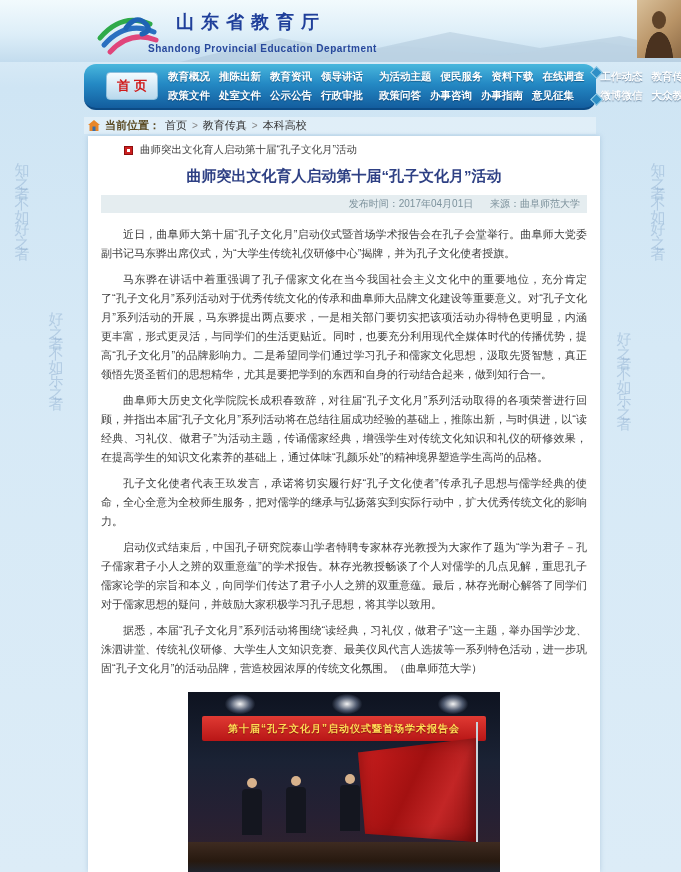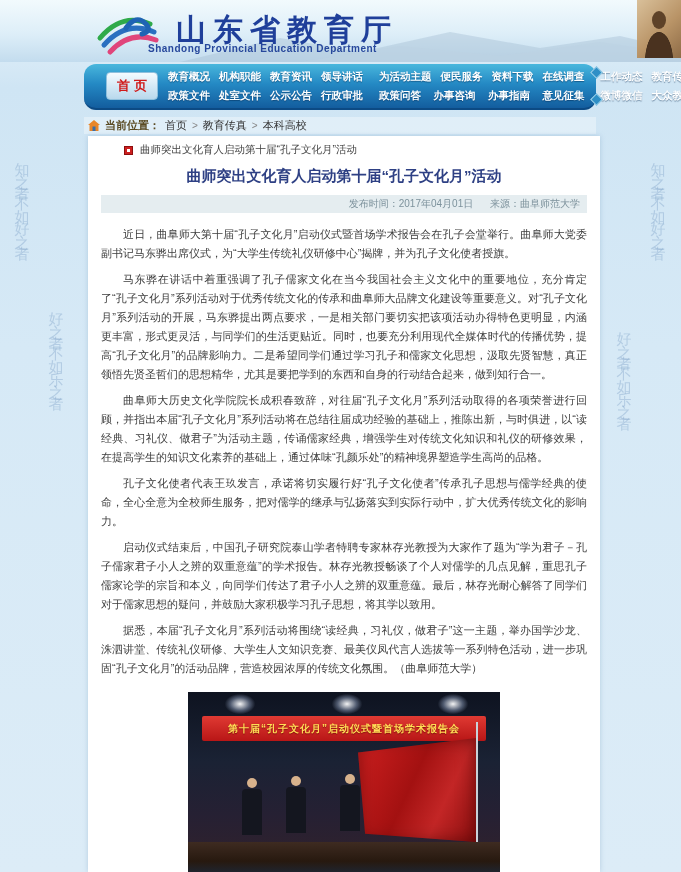--- a/index.html
+++ b/index.html
@@ -13,21 +13,21 @@
         color:rgba(100,140,185,.30); font-size:15px; letter-spacing:12px;
         top:150px; height:700px; pointer-events:none; font-family:"Liberation Serif", serif; }
   .wm.l1{ left:12px; } .wm.l2{ left:46px; top:300px; }
   .wm.r1{ right:14px; } .wm.r2{ right:48px; top:320px; }
 
   
   .header { position:absolute; top:0; left:0; width:681px; height:62px;
             background:linear-gradient(180deg,#f2fafd 0%,#ddeef8 55%,#c3dcee 100%); }
   .mountains { position:absolute; bottom:0; left:0; width:681px; height:40px; }
   .logo { position:absolute; left:92px; top:8px; width:74px; height:48px; cursor:pointer; }
-  .site-title { position:absolute; left:176px; top:10px; font-size:30px; font-weight:bold;
+  .site-title { position:absolute; left:176px; top:10px; font-size:18px; font-weight:bold;
                 color:#1f3f9a; letter-spacing:7px; }
   .site-sub { position:absolute; left:148px; top:43px; font-size:10px; font-weight:bold;
               color:#27489c; letter-spacing:.5px; }
   .confucius { position:absolute; right:0; top:0; width:44px; height:58px;
                background:linear-gradient(135deg,#d9c09a 0%,#b99467 55%,#8f6c47 100%); overflow:hidden; }
   .confucius svg { position:absolute; bottom:-2px; left:4px; }
 
   
   .navbar { position:absolute; top:64px; left:84px; width:512px; height:46px;
             background:linear-gradient(180deg,#49b7dd 0%,#2489c4 45%,#135d9e 100%);
@@ -35,21 +35,21 @@
             display:flex; align-items:center; padding:0 8px; }
   .diamond { position:absolute; width:9px; height:9px; background:#2f8fc6; transform:rotate(45deg);
              border:1px solid #9fd2ea; }
   .d1 { right:-5px; top:4px; } .d2 { right:-5px; bottom:4px; }
   .home-btn { flex:0 0 auto; width:52px; height:28px; margin:0 10px 0 14px;
               background:linear-gradient(180deg,#f4fbff 0%,#cfe6f4 60%,#b9d8ec 100%);
               border:1px solid #8fc0dd; border-radius:4px; color:#d01a1a; font-weight:bold;
               font-size:13px; letter-spacing:4px; text-align:center; line-height:26px;
               padding-left:4px; cursor:pointer; }
   .nav-group { display:flex; flex-direction:column; gap:5px; margin-right:16px; }
-  .nav-row { display:flex; gap:9px;justify-content:space-between; }
+  .nav-row { display:flex; gap:9px; }
   .nav-item { color:#ffffff; font-size:10.5px; font-weight:bold; white-space:nowrap;
               text-shadow:0 1px 1px rgba(0,40,80,.5); cursor:pointer; }
 
   
   .crumbs { position:absolute; top:117px; left:84px; width:512px; height:17px;
             display:flex; align-items:center; gap:5px; font-size:11px; color:#444;
             background:rgba(255,255,255,.35); padding-left:4px; }
   .crumb-link { color:#333; cursor:pointer; }
   .crumb-sep { color:#888; font-size:10px; }
   .crumb-label { color:#5a4a22; font-weight:bold; }
@@ -131,21 +131,21 @@
   </div>
 
   <div class="navbar">
     <div class="diamond d1"></div>
     <div class="diamond d2"></div>
     <div class="home-btn">首页</div>
 
     <div class="nav-group">
       <div class="nav-row">
         <span class="nav-item">教育概况</span>
-        <span class="nav-item">机构职能</span>
+        <span class="nav-item">推陈出新</span>
         <span class="nav-item">教育资讯</span>
         <span class="nav-item">领导讲话</span>
       </div>
       <div class="nav-row">
         <span class="nav-item">政策文件</span>
         <span class="nav-item">处室文件</span>
         <span class="nav-item">公示公告</span>
         <span class="nav-item">行政审批</span>
       </div>
     </div>

